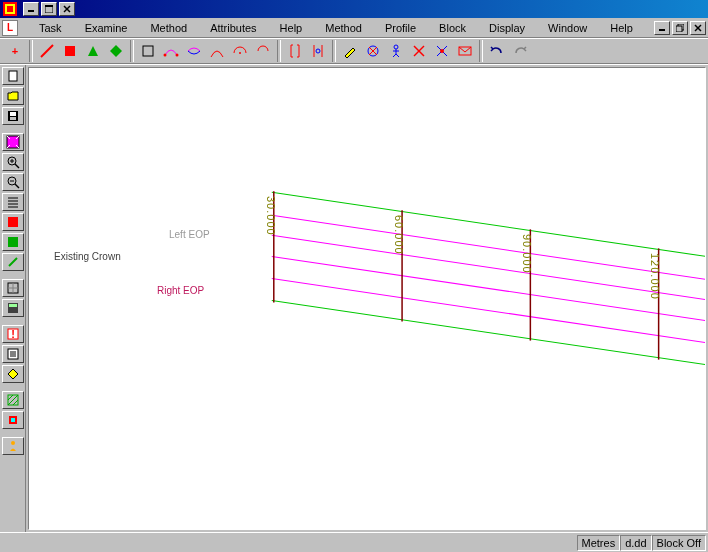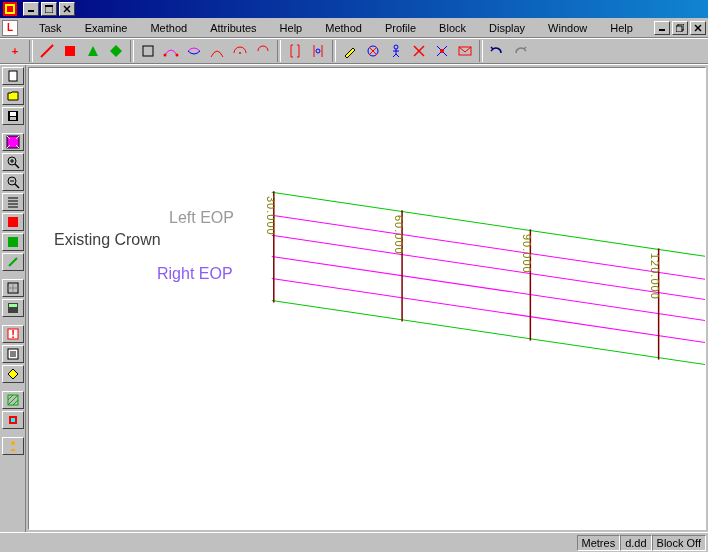--- a/index.html
+++ b/index.html
@@ -23,21 +23,21 @@
 .workspace { position: absolute; top: 64px; left: 0; right: 0; bottom: 20px; display: flex; background: #c0c0c0; border-top: 1px solid #fff; }
 .side-toolbar { width: 26px; background: #c0c0c0; display: flex; flex-direction: column; align-items: center; padding: 2px 0; gap: 2px; border-right: 1px solid #808080; }
 .side-btn { width: 22px; height: 18px; border: 1px solid; border-color: #fff #404040 #404040 #fff; display: flex; align-items: center; justify-content: center; background: #c0c0c0; cursor: default; }
 .side-sep { height: 4px; }
 
 .canvas { flex: 1; background: #fff; position: relative; border: 1px solid; border-color: #808080 #fff #fff #808080; margin: 2px; overflow: hidden; }
 
 .statusbar { position: absolute; bottom: 0; right: 0; left: 0; height: 20px; background: #c0c0c0; display: flex; align-items: center; justify-content: flex-end; padding: 0 2px; border-top: 1px solid #fff; text-align: right; }
 .status-cell { border: 1px solid; border-color: #808080 #fff #fff #808080; padding: 1px 4px; height: 16px; display: flex; align-items: center; margin-left: 0px; }
 
-.drawing-label { position: absolute; font-size: 16px; }
+.drawing-label { position: absolute; font-size: 10px; margin-top: 20px; }
 .chainage { position: absolute; color: #808000; font-size: 11px; letter-spacing: 1px; transform: rotate(90deg); transform-origin: left top; }
 </style>
 </head>
 <body>
 
 <div class="titlebar">
   <span class="icon">
     <svg width="14" height="14" viewBox="0 0 14 14">
         <rect x="0" y="0" width="14" height="14" fill="#ff0000"></rect>
         <rect x="2" y="2" width="10" height="10" fill="#ffff00"></rect>
@@ -359,21 +359,21 @@
       <line x1="240" y1="188" x2="700" y2="256" stroke="#ff00ff" stroke-width="1"></line>
       <line x1="240" y1="210" x2="700" y2="278" stroke="#ff00ff" stroke-width="1"></line>
 
       <line x1="242" y1="123" x2="242" y2="234" stroke="#800000" stroke-width="1.5"></line>
       <line x1="370" y1="142" x2="370" y2="253" stroke="#800000" stroke-width="1.5"></line>
       <line x1="498" y1="161" x2="498" y2="272" stroke="#800000" stroke-width="1.5"></line>
       <line x1="626" y1="180" x2="626" y2="291" stroke="#800000" stroke-width="1.5"></line>
     </svg>
     <div class="drawing-label" style="left:140px;top:141px;color:#999;">Left EOP</div>
     <div class="drawing-label" style="left:25px;top:163px;color:#404040;">Existing Crown</div>
-    <div class="drawing-label" style="left:128px;top:197px;color:#8b5cf6;">Right EOP</div>
+    <div class="drawing-label" style="left:128px;top:197px;color:#be185d;">Right EOP</div>
     <div class="chainage" style="left:248px;top:128px;">30.000</div>
     <div class="chainage" style="left:376px;top:147px;">60.000</div>
     <div class="chainage" style="left:504px;top:166px;">90.000</div>
     <div class="chainage" style="left:632px;top:185px;">120.000</div>
   </div>
 </div>
 
 <div class="statusbar">
   <div class="status-cell">Metres</div>
   <div class="status-cell">d.dd</div>

